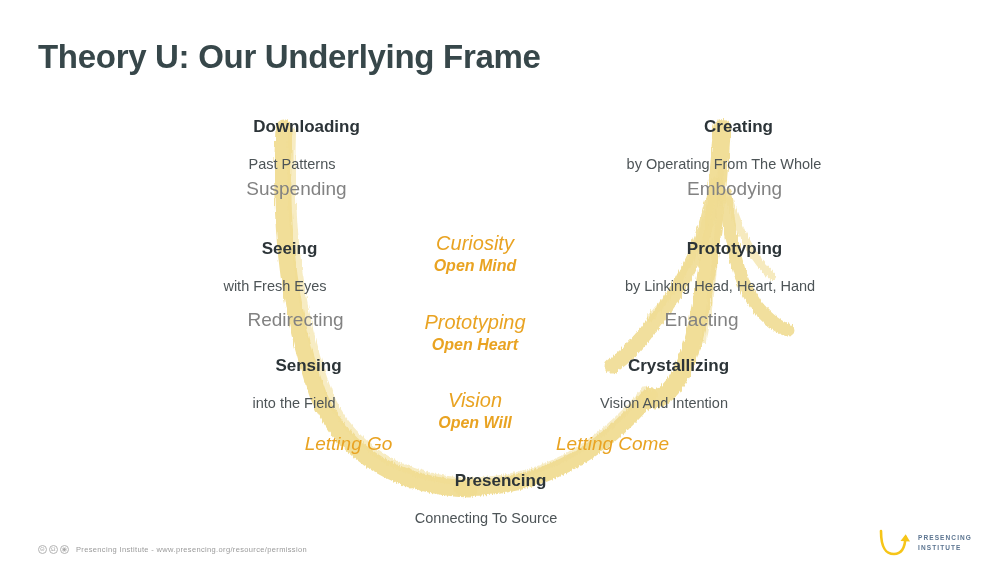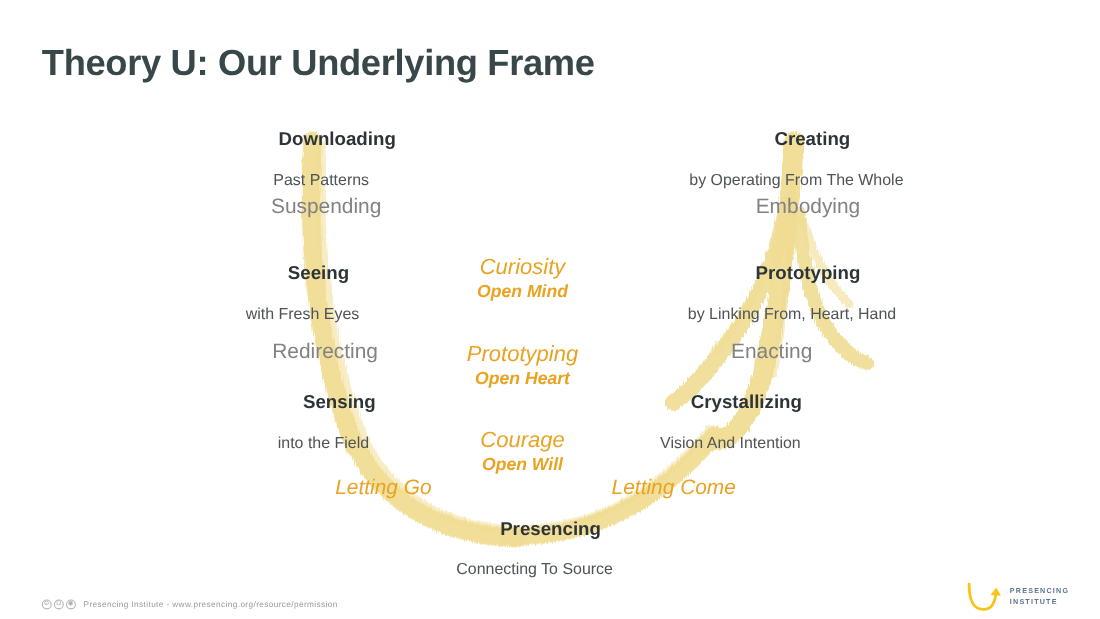--- a/index.html
+++ b/index.html
@@ -183,21 +183,21 @@
   <div class="title">Creating</div>
   <div class="sub">by Operating From The Whole</div>
 </div>
 
 <div class="stage muted" style="left:720px; top:177px;">
   <div class="title">Embodying</div>
 </div>
 
 <div class="stage" style="left:720px; top:238px;">
   <div class="title">Prototyping</div>
-  <div class="sub">by Linking From, Heart, Hand</div>
+  <div class="sub">by Linking Head, Heart, Hand</div>
 </div>
 
 <div class="stage muted" style="left:687px; top:308px;">
   <div class="title">Enacting</div>
 </div>
 
 <div class="stage" style="left:664px; top:355px;">
   <div class="title">Crystallizing</div>
   <div class="sub">Vision And Intention</div>
 </div>
@@ -206,21 +206,21 @@
   <div class="line1">Curiosity</div>
   <div class="line2">Open Mind</div>
 </div>
 
 <div class="stage gateway" style="left:475px; top:310px;">
   <div class="line1">Prototyping</div>
   <div class="line2">Open Heart</div>
 </div>
 
 <div class="stage gateway" style="left:475px; top:388px;">
-  <div class="line1">Courage</div>
+  <div class="line1">Vision</div>
   <div class="line2">Open Will</div>
 </div>
 
 <div class="stage accent" style="left:334px; top:432px;">
   <div class="title">Letting Go</div>
 </div>
 
 <div class="stage accent" style="left:598px; top:432px;">
   <div class="title">Letting Come</div>
 </div>

